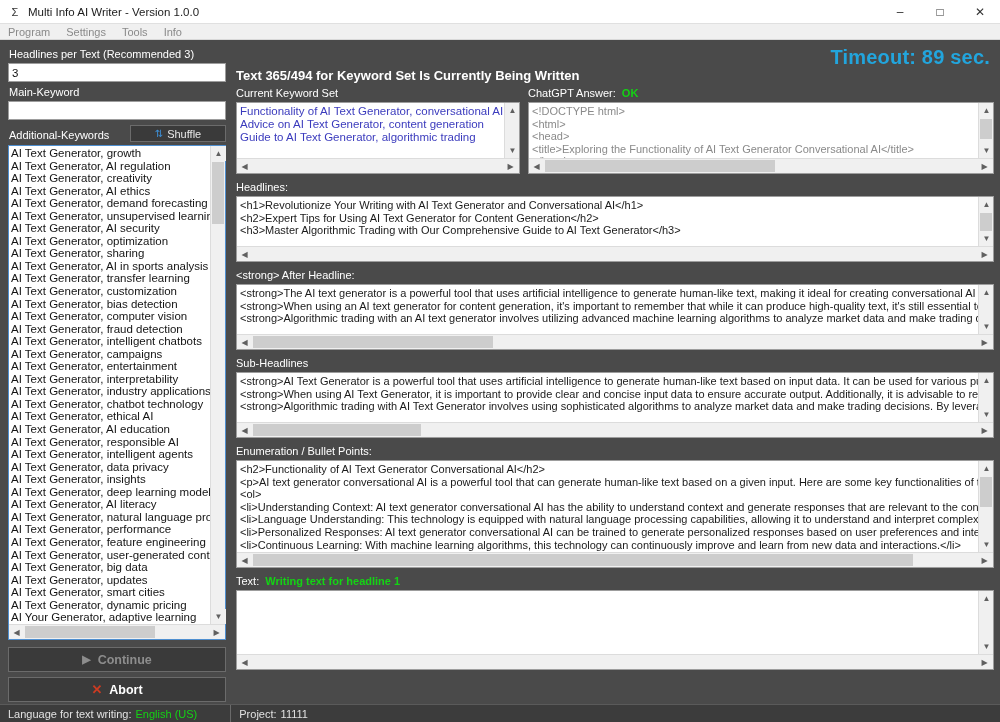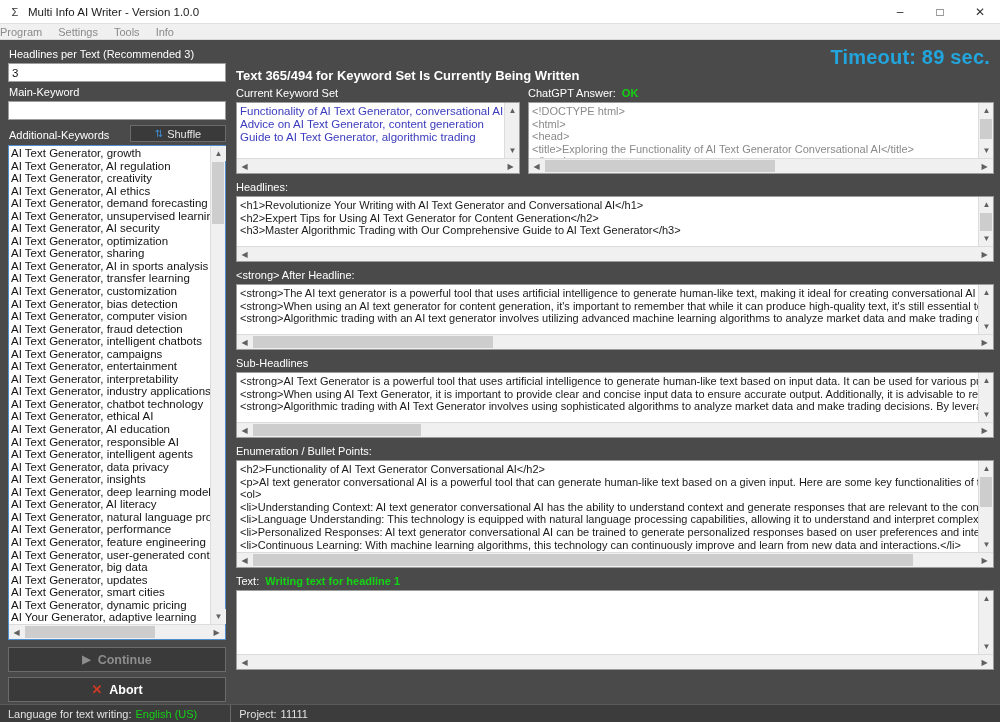--- a/index.html
+++ b/index.html
@@ -32,21 +32,21 @@
   
   .menubar {
     height: 16px; background: #f0f0f0;
     display: flex; align-items: center;
     border-bottom: 1px solid #d8d8d8;
   }
   .menu-item {
     font-size: 11px; color: #8a8a8a;
     padding: 0 8px; line-height: 16px;
   }
-  .menu-item:first-child { padding-left: 0; }
+  .menu-item:first-child { padding-left: 8px; }
 
   
   .app {
     position: relative;
     width: 1000px; height: 682px;
     background: #4a4a4a;
     display: flex;
   }
 
   

